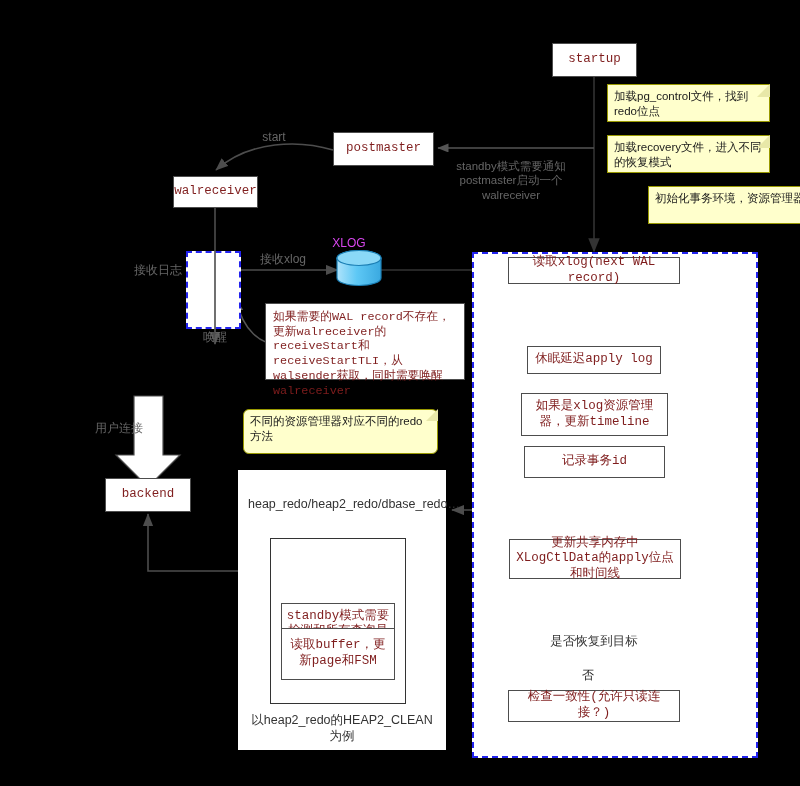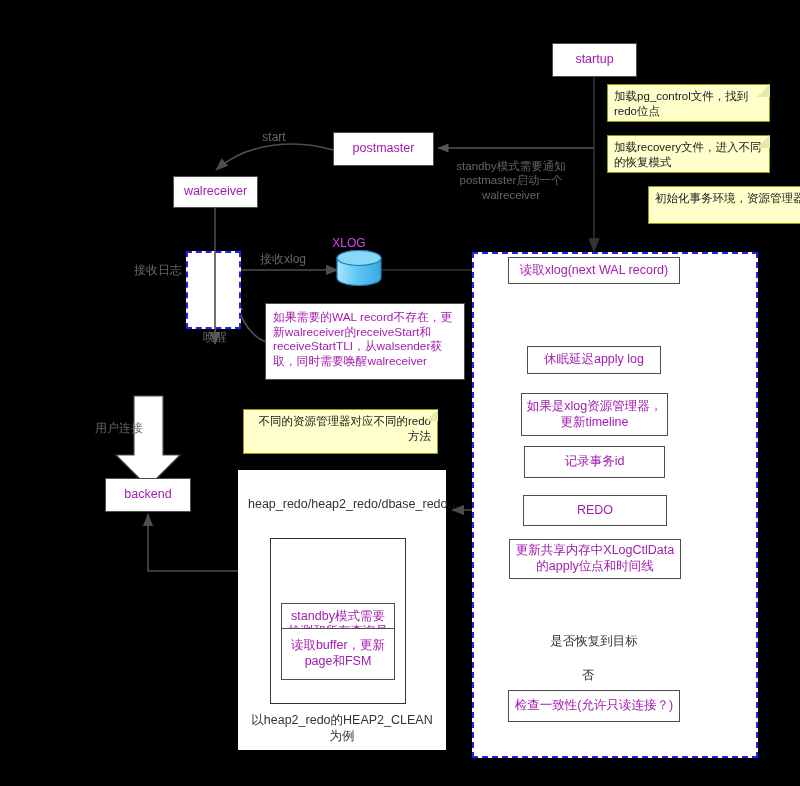--- a/index.html
+++ b/index.html
@@ -2,29 +2,29 @@
 <html><head>
 <meta charset="utf-8">
 <style>
   html,body{margin:0;padding:0;background:#000;}
   body{width:800px;height:786px;position:relative;overflow:hidden;
        font-family:"Liberation Sans","DejaVu Sans",sans-serif;}
   #stage{position:absolute;left:0;top:0;width:800px;height:786px;}
   svg.layer{position:absolute;left:0;top:0;width:800px;height:786px;pointer-events:none;}
   .node{position:absolute;box-sizing:border-box;background:#fff;border:1px solid #4d4d4d;
         display:flex;align-items:center;justify-content:center;text-align:center;
-        color:#a21caf;font-size:12.5px;line-height:1.25;}
+        color:#7f1d1d;font-size:12.5px;line-height:1.25;font-family:Liberation Mono, monospace;}
   .node.flow{border:1.6px solid #4d4d4d;font-size:12.5px;padding:2px 4px;}
   .note{position:absolute;box-sizing:border-box;background:#ffffcc;border:1px solid #999900;
         color:#1a1a1a;font-size:11.5px;line-height:1.3;padding:4px 6px;text-align:left;}
   .note .fold{position:absolute;width:0;height:0;}
   .note.tr .fold{right:-1px;top:-1px;border-left:13px solid transparent;border-bottom:13px solid #e8e8a8;}
   .note.br .fold{right:-1px;bottom:-1px;border-left:13px solid transparent;border-top:13px solid #e8e8a8;}
   .note.tr2 .fold{right:-1px;top:-1px;border-left:12px solid transparent;border-bottom:12px solid #e8e8a8;}
-  .note.center{text-align:right;}
+  .note.center{text-align:left;border-radius:6px;}
   .dashbox{position:absolute;box-sizing:border-box;background:#fff;}
   .dashbox.blue{border:2px dashed #2222ee;}
   .dashbox.white{border:2px dashed #ffffff;background:#fff;}
   .lbl{position:absolute;color:#666;font-size:12px;line-height:1.25;text-align:center;white-space:pre-line;}
   .lbl.dark{color:#555;}
   .plain{position:absolute;color:#333;font-size:12.5px;line-height:1.3;text-align:center;}
   .wrap{width:100%;}
 </style>
 </head>
 <body>
@@ -107,21 +107,20 @@
 
   <div class="node" style="left:552px;top:43px;width:85px;height:34px;">startup</div>
   <div class="node" style="left:333px;top:132px;width:101px;height:34px;">postmaster</div>
   <div class="node" style="left:173px;top:176px;width:85px;height:32px;">walreceiver</div>
   <div class="node" style="left:105px;top:478px;width:86px;height:34px;">backend</div>
 
   <div class="node flow" style="left:508px;top:257px;width:172px;height:27px;">读取xlog(next WAL record)</div>
   <div class="node flow" style="left:527px;top:346px;width:134px;height:28px;">休眠延迟apply log</div>
   <div class="node flow" style="left:521px;top:393px;width:147px;height:43px;">如果是xlog资源管理器，更新timeline</div>
   <div class="node flow" style="left:524px;top:446px;width:141px;height:32px;">记录事务id</div>
-  <div class="node flow" style="left:523px;top:495px;width:144px;height:31px;">REDO</div>
   <div class="node flow" style="left:509px;top:539px;width:172px;height:40px;">更新共享内存中XLogCtlData的apply位点和时间线</div>
   <div class="plain" style="left:528px;top:633px;width:132px;">是否恢复到目标</div>
   <div class="node flow" style="left:508px;top:690px;width:172px;height:32px;">检查一致性(允许只读连接？)</div>
 
   <div class="note tr" style="left:607px;top:84px;width:163px;height:38px;">
     <span class="fold"></span>
     <span class="wrap">加载pg_control文件，找到redo位点</span>
   </div>
   <div class="note tr" style="left:607px;top:135px;width:163px;height:38px;">
     <span class="fold"></span>

